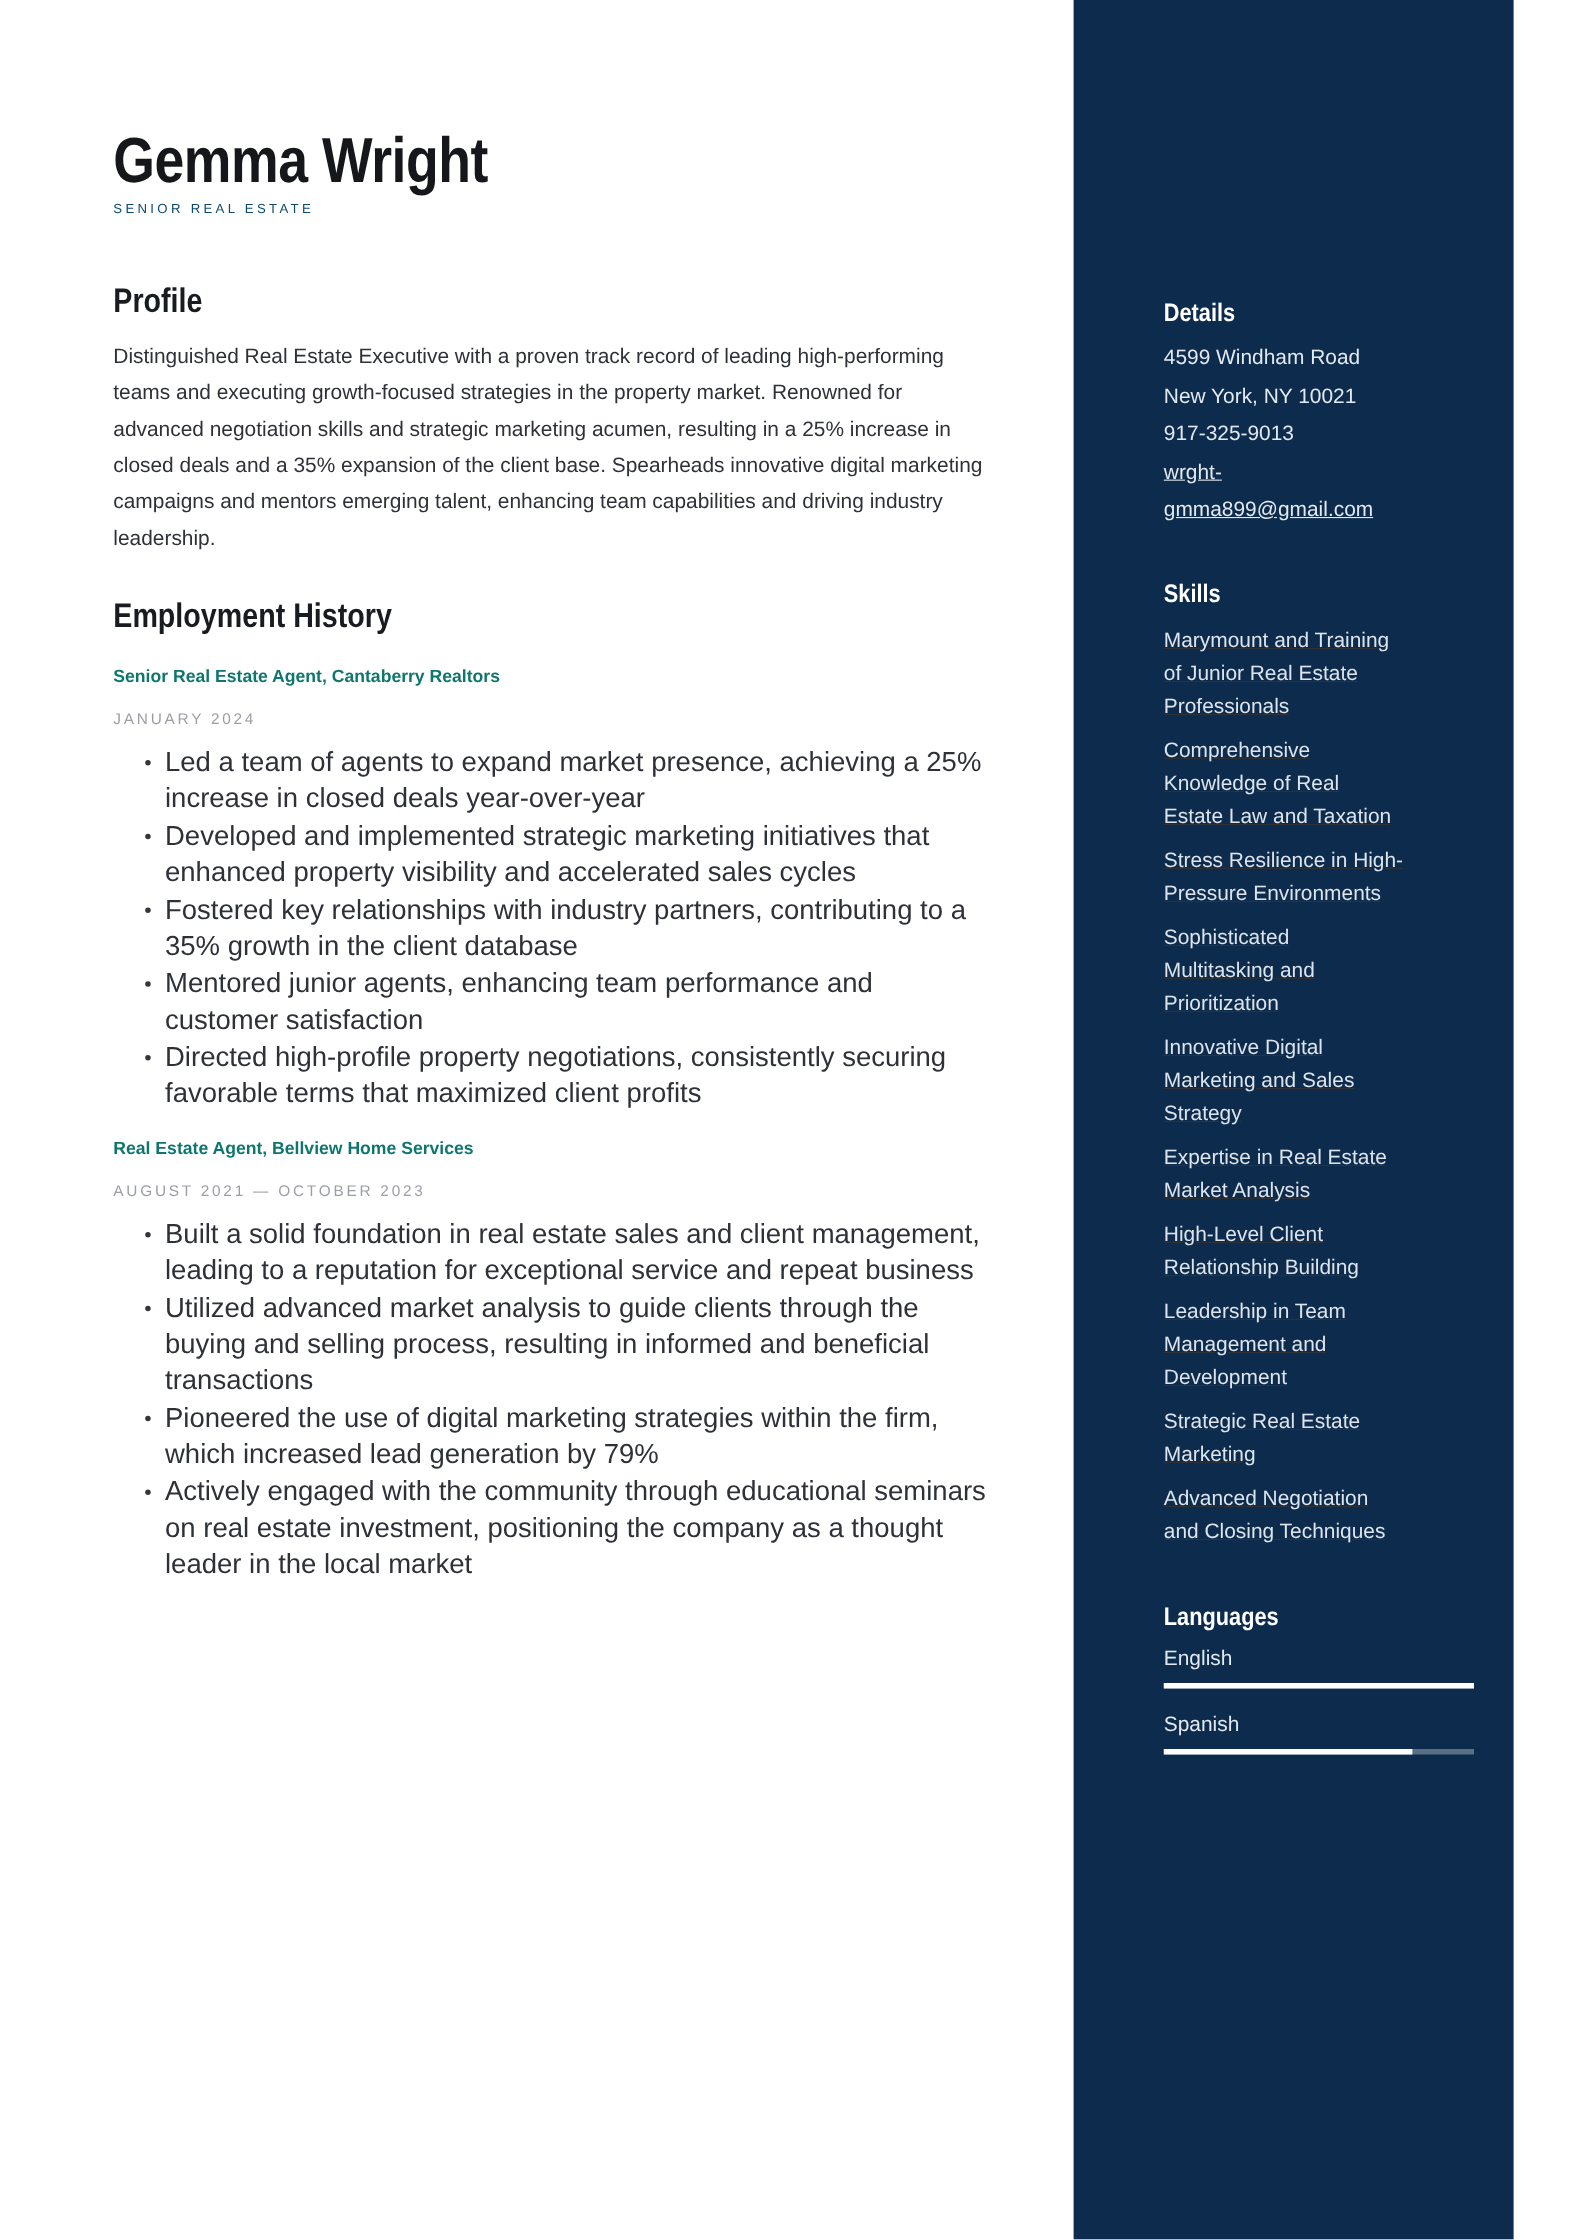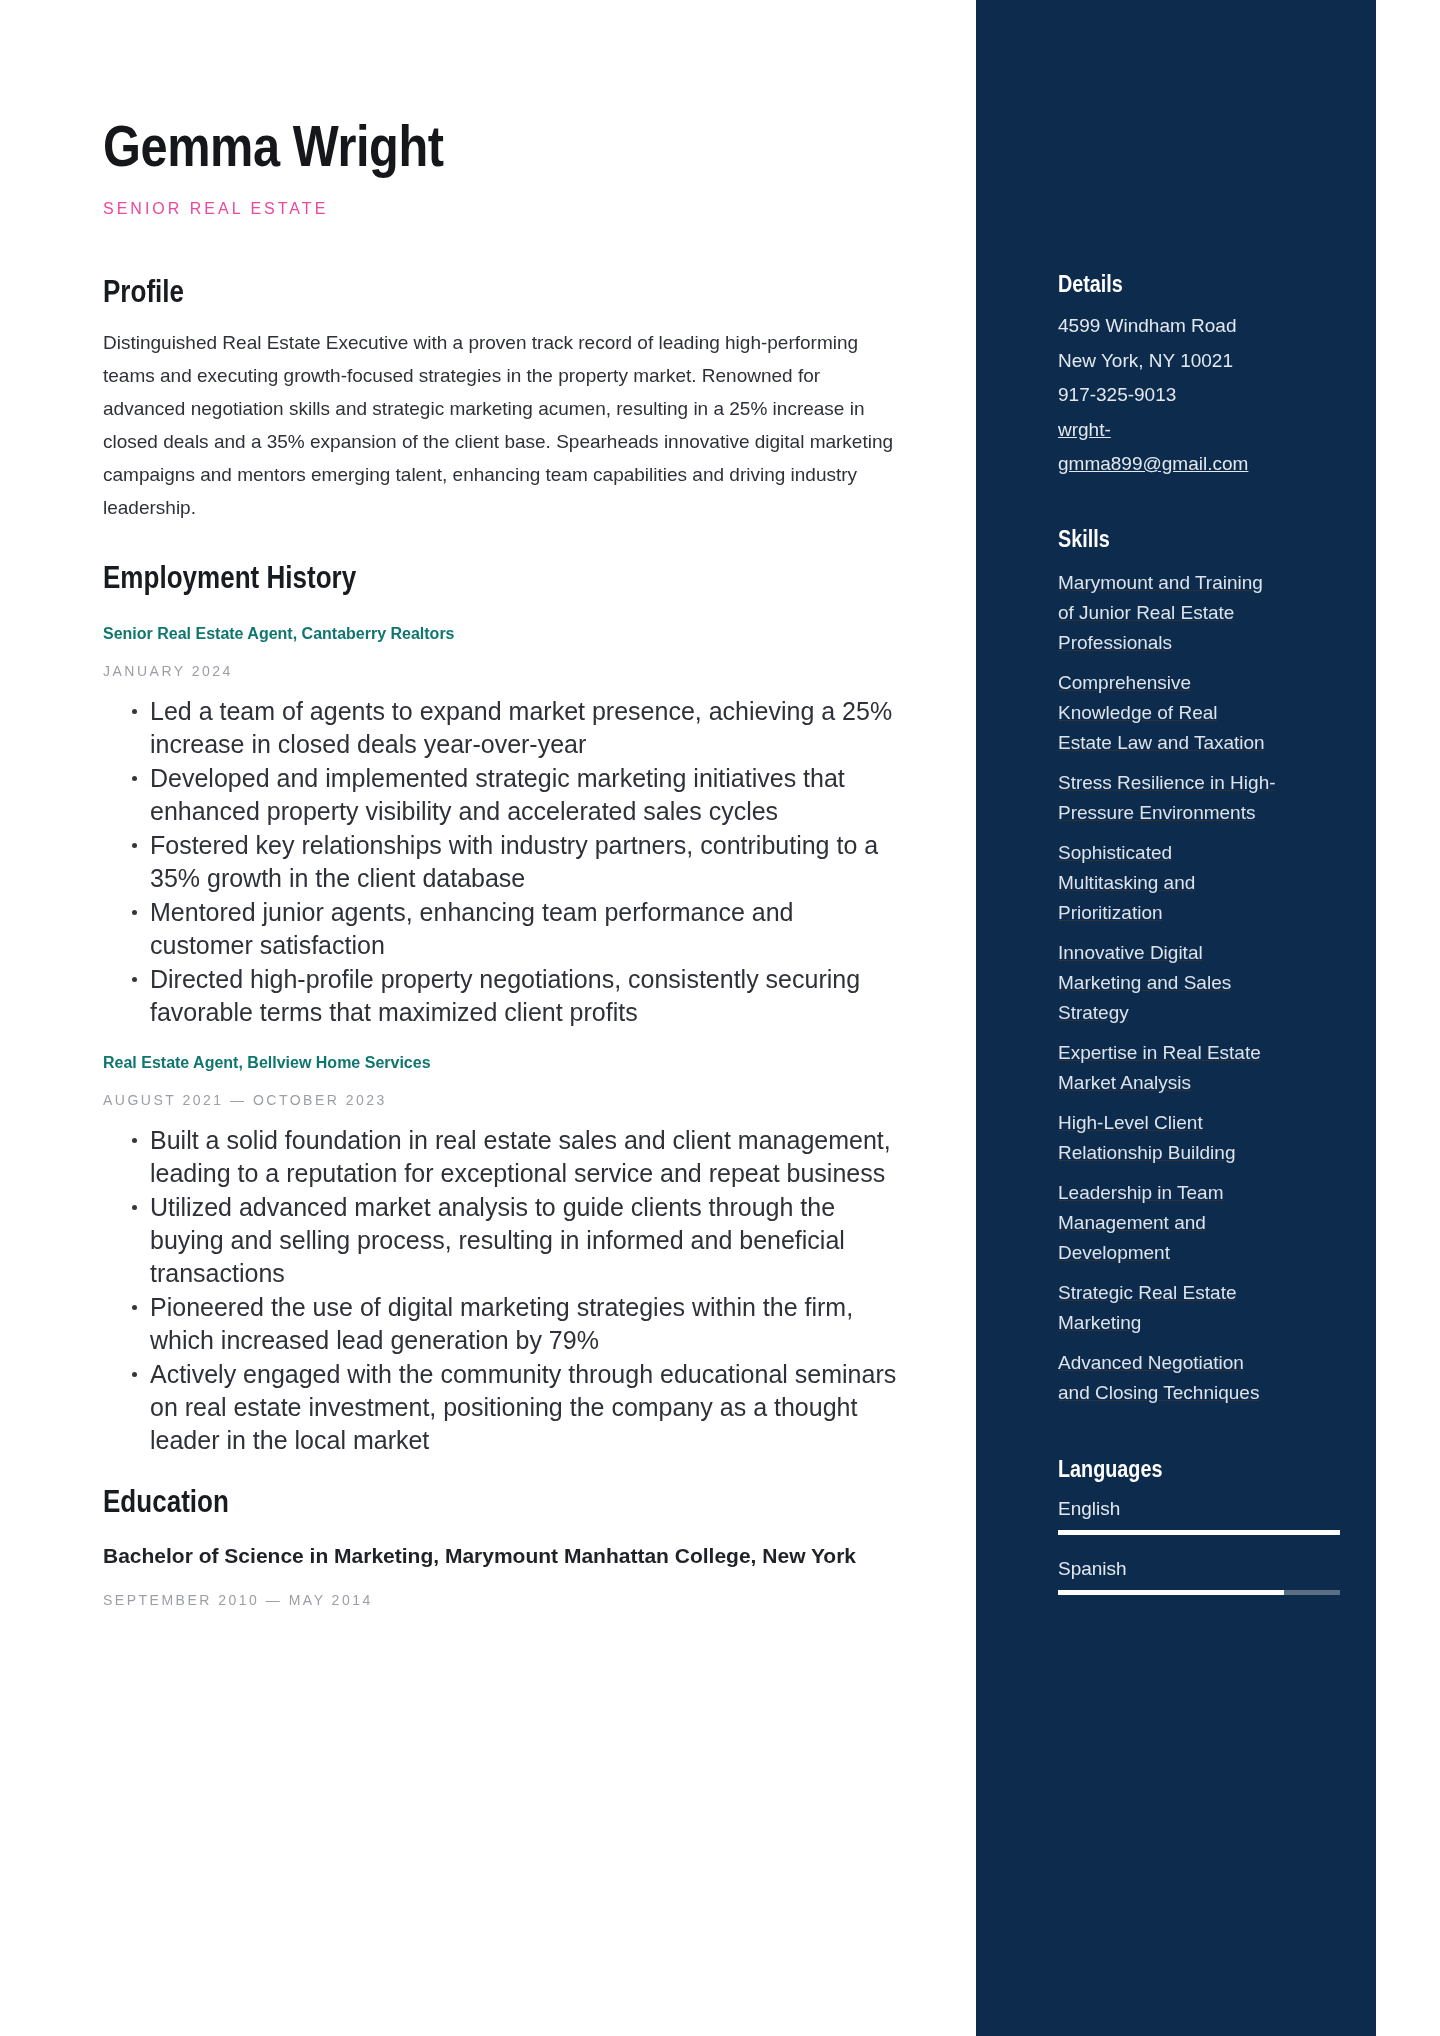--- a/index.html
+++ b/index.html
@@ -22,23 +22,23 @@
     transform:scaleX(0.84);
     transform-origin:0 50%;
     white-space:nowrap;
   }
   .name {
     margin-top:116px;
     font-size:58px; line-height:60px; font-weight:700;
     color:#15171b; letter-spacing:-0.5px;
   }
   .role {
-    margin-top:24px;
-    font-size:16px; line-height:17px; letter-spacing:3px;
-    color:#ec4899; font-weight:400;
+    margin-top:6px;
+    font-size:12px; line-height:17px; letter-spacing:3px;
+    color:#0c4a6e; font-weight:400;
   }
   .sec-heading {
     font-size:31px; line-height:34px; font-weight:700;
     color:#181b20;
   }
   .profile-sec { margin-top:58px; }
   .profile-text {
     margin-top:17px;
     font-size:19px; line-height:33px; color:#2e3138;
     width:800px;
@@ -152,25 +152,20 @@
         <div class="job-date">AUGUST 2021 — OCTOBER 2023</div>
         <ul class="bullets">
           <li>Built a solid foundation in real estate sales and client management, leading to a reputation for exceptional service and repeat business</li>
           <li>Utilized advanced market analysis to guide clients through the buying and selling process, resulting in informed and beneficial transactions</li>
           <li>Pioneered the use of digital marketing strategies within the firm, which increased lead generation by 79%</li>
           <li>Actively engaged with the community through educational seminars on real estate investment, positioning the company as a thought leader in the local market</li>
         </ul>
       </div>
     </section>
 
-    <section class="education-sec">
-      <h2 class="sec-heading"><span class="condensed">Education</span></h2>
-      <div class="edu-title">Bachelor of Science in Marketing, Marymount Manhattan College, New York</div>
-      <div class="edu-date">SEPTEMBER 2010 — MAY 2014</div>
-    </section>
 
   </div>
 
   <aside class="sidebar" style="background: rgb(13, 43, 76);">
 
     <div class="sb-details">
       <h3 class="sb-heading"><span class="condensed">Details</span></h3>
       <div class="details-lines">
         <div class="sb-line">4599 Windham Road</div>
         <div class="sb-line">New York, NY 10021</div>

